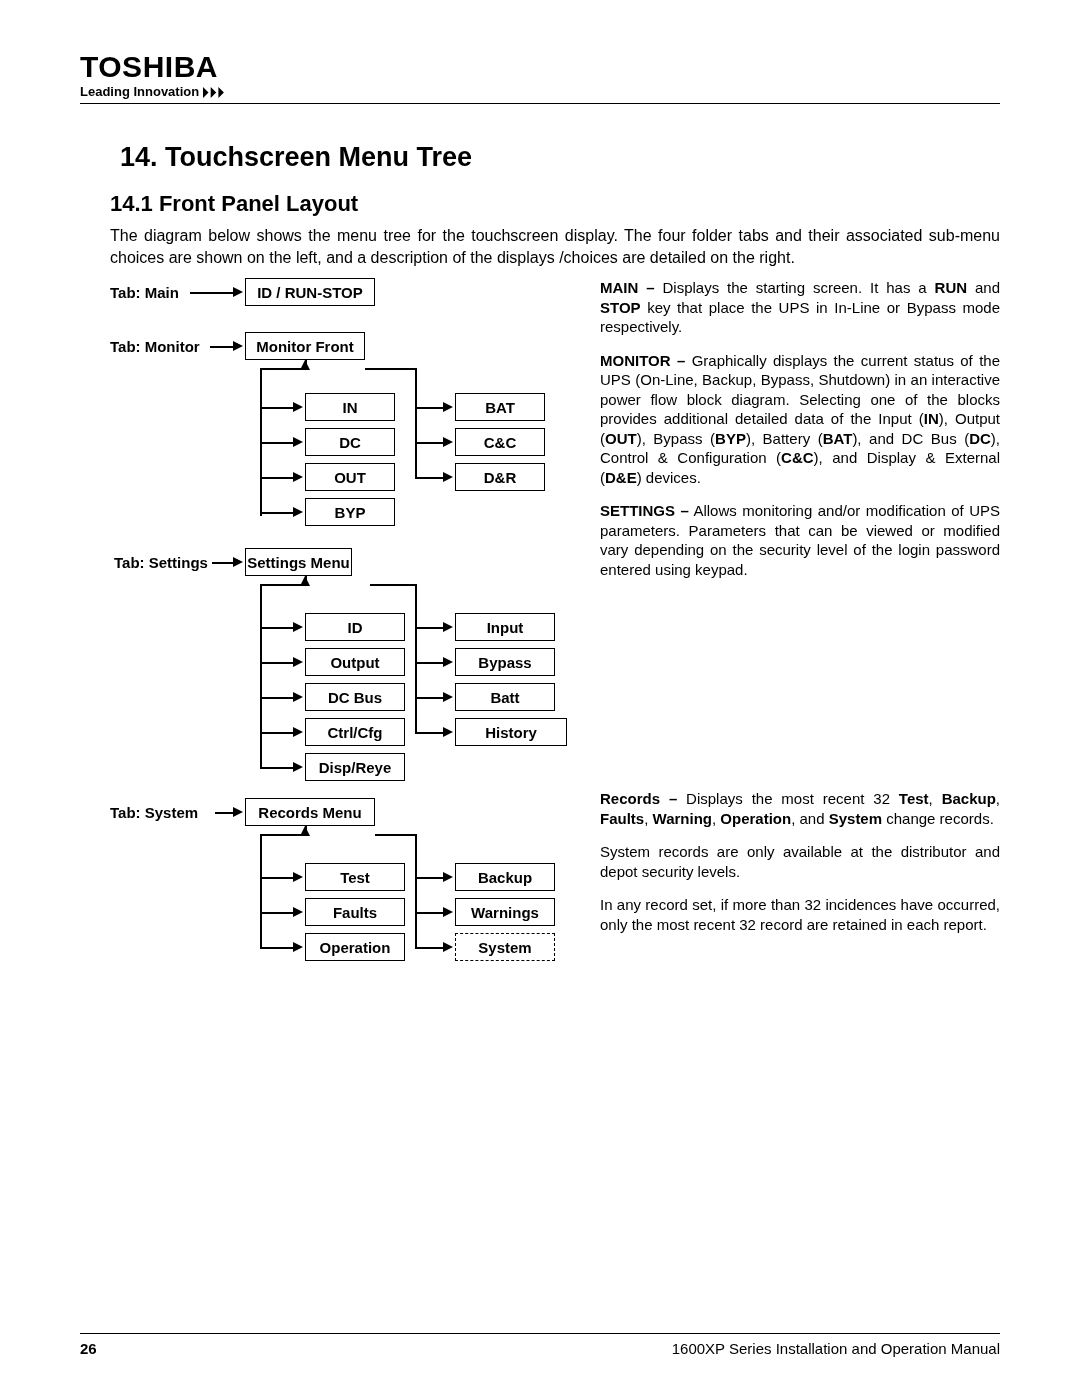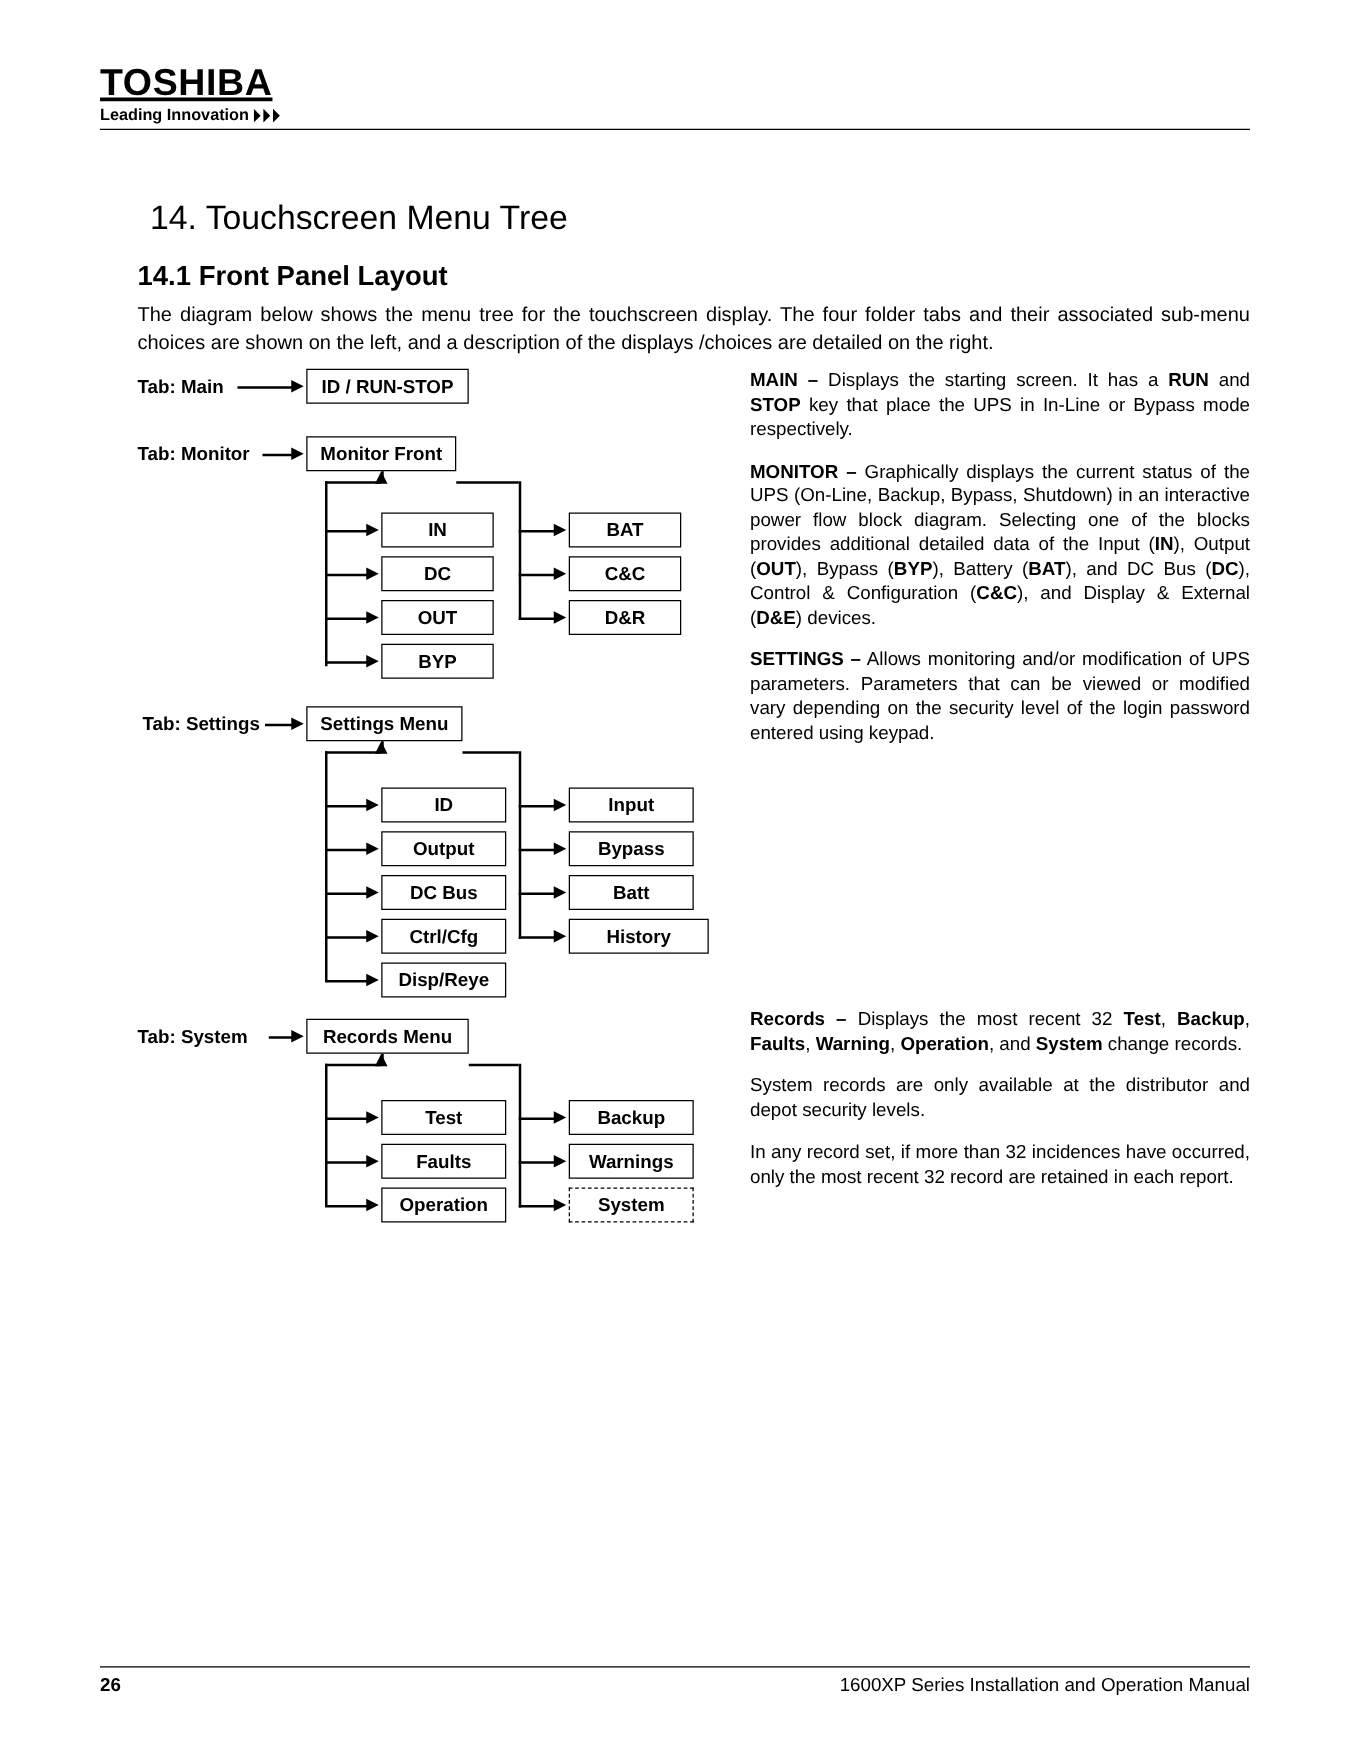--- a/index.html
+++ b/index.html
@@ -13,36 +13,35 @@
     padding: 50px 80px 40px 80px;
     box-sizing: border-box;
     width: 1080px;
     position: relative;
     min-height: 1397px;
   }
   .brand {
     font-weight: 900;
     font-size: 30px;
     letter-spacing: 0.5px;
-    text-decoration: underline;
   }
   .tagline {
     font-weight: 700;
     font-size: 13px;
     display: flex;
     align-items: center;
     gap: 4px;
   }
   .chevs svg { height: 11px; vertical-align: middle; }
   hr.topline {
     border: none;
     border-top: 1.5px solid #000;
     margin: 4px 0 0 0;
   }
-  h1.sec { font-size: 27px; font-weight: 400; margin: 55px 0 18px 40px; }
+  h1.sec { font-size: 27px; font-weight: 700; margin: 38px 0 18px 40px; }
   h2.sub { font-size: 22px; font-weight: 700; margin: 0 0 8px 30px; }
   .intro {
     font-size: 16px;
     line-height: 1.35;
     text-align: justify;
     margin: 0 0 10px 30px;
   }
   .main-cols {
     display: flex;
     margin-left: 30px;
@@ -162,21 +161,21 @@
       <div class="line hline" style="left:305px;top:129px;width:30px"></div>
         <div class="arrow-r" style="left:333px;top:124px"></div>
       <div class="line hline" style="left:305px;top:164px;width:30px"></div>
         <div class="arrow-r" style="left:333px;top:159px"></div>
       <div class="line hline" style="left:305px;top:199px;width:30px"></div>
         <div class="arrow-r" style="left:333px;top:194px"></div>
 
       <div class="lab" style="left:4px;top:276px">Tab: Settings</div>
       <div class="line hline" style="left:102px;top:284px;width:23px"></div>
       <div class="arrow-r" style="left:123px;top:279px"></div>
-      <div class="box" style="left:135px;top:270px;width:125px;height:28px">Settings Menu</div>
+      <div class="box" style="left:135px;top:270px;width:107px;height:28px">Settings Menu</div>
       <div class="line vline" style="left:195px;top:298px;height:8px"></div>
       <div class="arrow-u" style="left:190px;top:298px"></div>
       <div class="line hline" style="left:150px;top:306px;width:45px"></div>
       <div class="line vline" style="left:150px;top:306px;height:183px"></div>
 
       <div class="box" style="left:195px;top:335px;width:100px;height:28px">ID</div>
       <div class="box" style="left:195px;top:370px;width:100px;height:28px">Output</div>
       <div class="box" style="left:195px;top:405px;width:100px;height:28px">DC Bus</div>
       <div class="box" style="left:195px;top:440px;width:100px;height:28px">Ctrl/Cfg</div>
       <div class="box" style="left:195px;top:475px;width:100px;height:28px">Disp/Reye</div>

